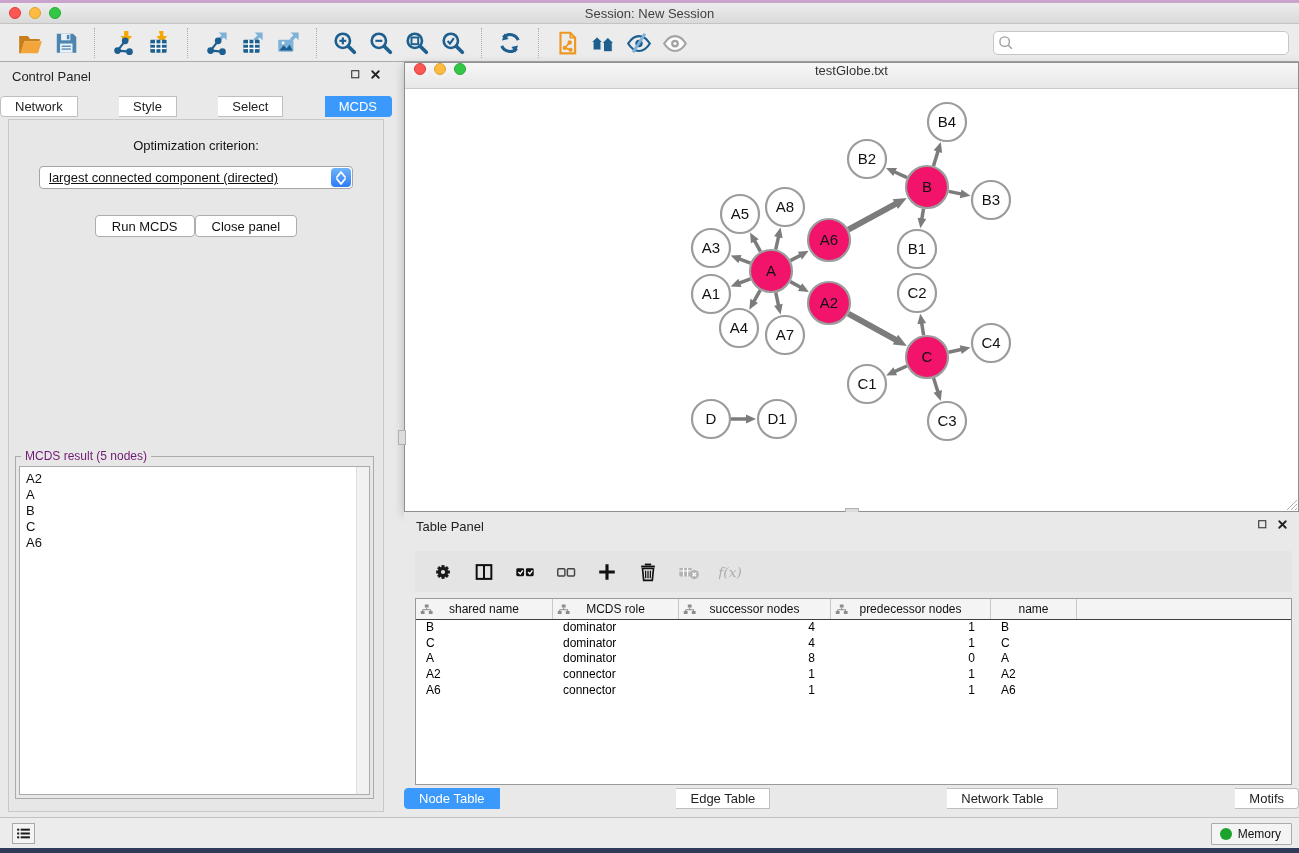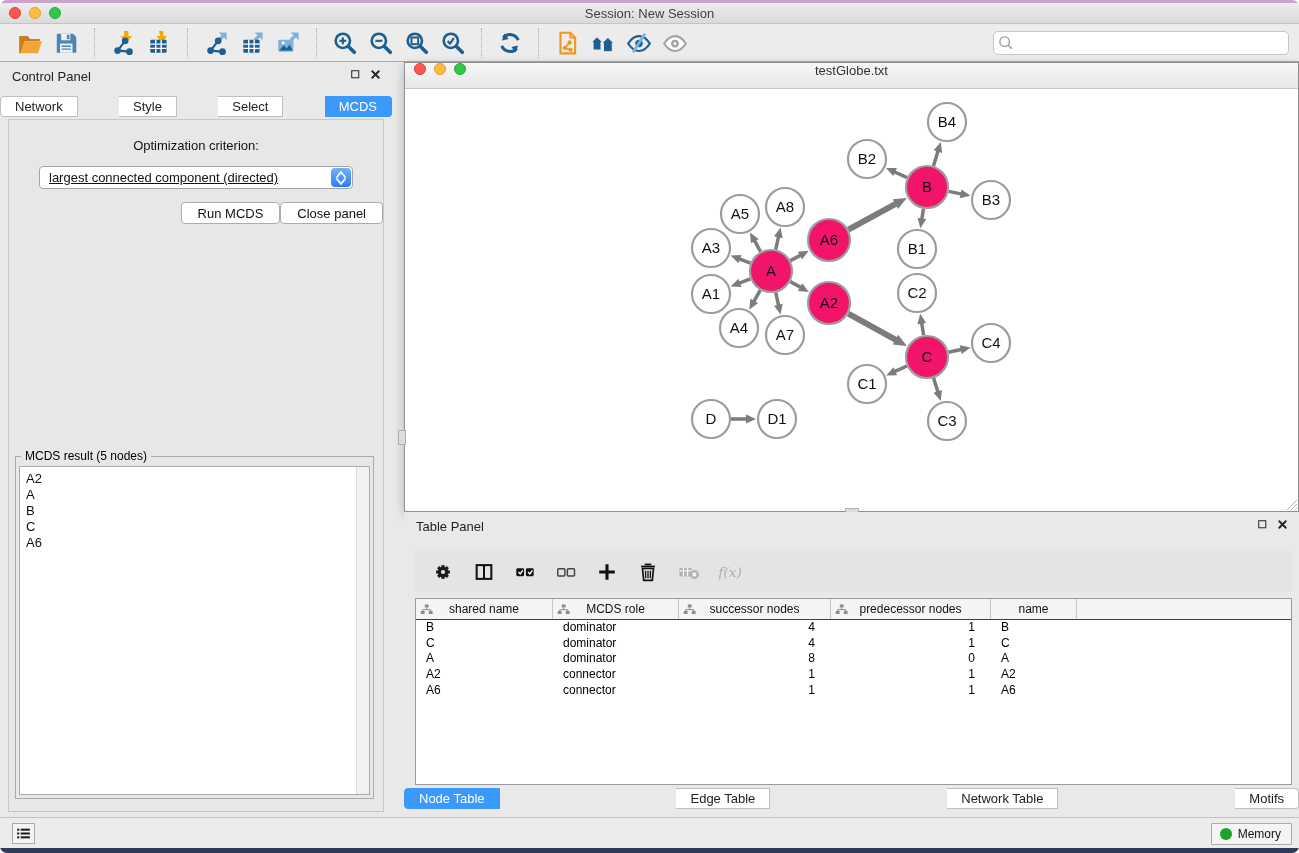--- a/index.html
+++ b/index.html
@@ -1,18 +1,18 @@
 <!DOCTYPE html>
 <html><head>
 <meta charset="utf-8">
 <style>
   * { margin:0; padding:0; box-sizing:border-box; }
   html,body { width:1299px; height:853px; }
   body { font-family:"Liberation Sans", sans-serif; -webkit-font-smoothing:antialiased; }
-  #screen { position:relative; width:1299px; height:853px; background:#E9E9E9; overflow:hidden;border-radius:7px; }
+  #screen { position:relative; width:1299px; height:853px; background:#E9E9E9; overflow:hidden; }
 
   
   #desktop-top    { position:absolute; left:0; top:0; width:100%; height:3px; background:#C9A3CC; }
   #desktop-bottom { position:absolute; left:0; top:848px; width:100%; height:5px; background:#2F3B58; }
 
   
   #titlebar { position:absolute; left:0; top:3px; width:100%; height:21px;
     background:linear-gradient(#EDEDED,#DADADA); border-bottom:1px solid #C4C4C4;
     display:flex; align-items:center; }
   .traffic { display:flex; gap:8px; padding-left:9px; }
@@ -55,28 +55,28 @@
     background:#E7E7E7; border:1px solid #C8C8C8; }
   #crit-label { margin-top:18px; text-align:center; font-size:13px; color:#111; }
   #crit-select { position:relative; margin:13px auto 0; width:314px; height:23px; background:#fff;
     border:1px solid #A5A5A5; border-radius:4px; display:flex; align-items:center; }
   #crit-select .val { font-size:13px; color:#111; padding-left:9px; flex:1;
     white-space:nowrap; overflow:hidden;text-decoration:underline; }
   #crit-select .stepper { width:20px; height:19px; margin-right:1px; border-radius:4px;
     background:linear-gradient(#6FB3F9,#2E7CF6); display:flex; flex-direction:column;
     align-items:center; justify-content:center; }
   #crit-select .stepper svg { width:10px; height:7px; display:block; }
-  #cp-buttons { margin-top:13px; display:flex; justify-content:flex-end; }
+  #cp-buttons { margin-top:26px; display:flex; justify-content:center; }
   .mac-btn { height:22px; padding:0 16px; background:#fff; border:1px solid #ADADAD;
     border-radius:4px; font-size:13px; color:#111; display:flex; align-items:center; cursor:default; }
 
   #mcds-group { position:absolute; left:6px; right:9px; top:336px; bottom:12px;
     border:1px solid #ABABAB; }
   #mcds-group .legend { position:absolute; top:-8px; left:5px; background:#E7E7E7;
-    padding:0 4px; font-size:12px; color:#000000; }
+    padding:0 4px; font-size:12px; color:#701a75; }
   #mcds-list { position:absolute; left:3px; right:3px; top:9px; bottom:3px; background:#fff;
     border:1px solid #ABABAB; overflow:hidden; }
   #mcds-list .scroll-track { position:absolute; top:0; right:0; width:13px; height:100%;
     background:#F1F1F1; border-left:1px solid #DDDDDD; }
   #mcds-list .item { height:16px; line-height:16px; font-size:13px; color:#111; padding-left:6px; }
   #mcds-list .items { padding-top:4px; }
 
   
   #net-window { position:absolute; left:404px; top:62px; width:895px; height:450px;
     background:#fff; border:1px solid #8F8F8F; box-shadow:0 3px 10px rgba(0,0,0,.22); }

